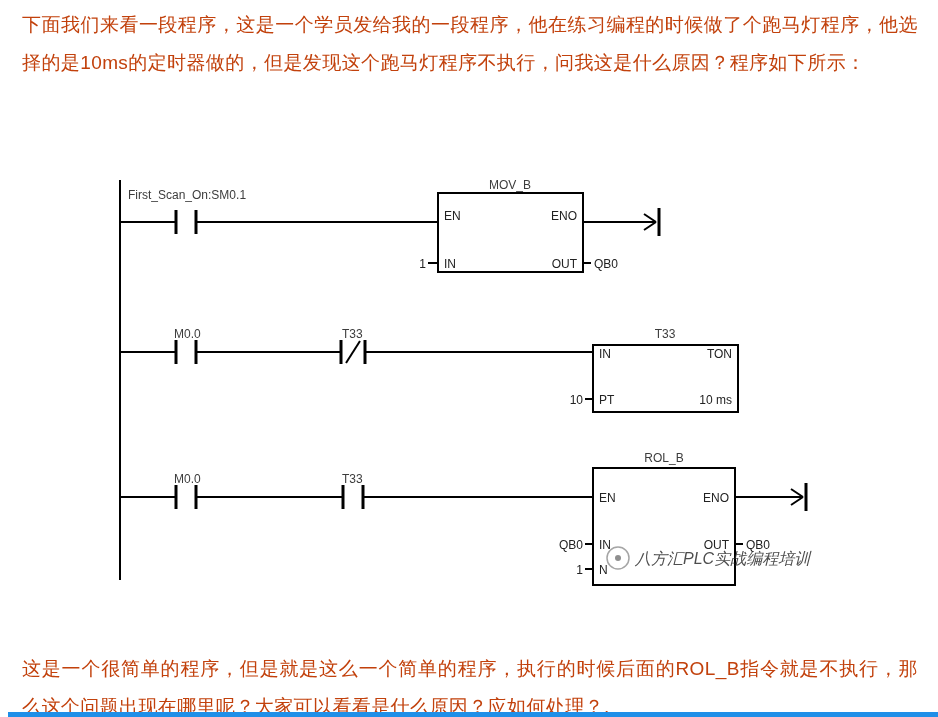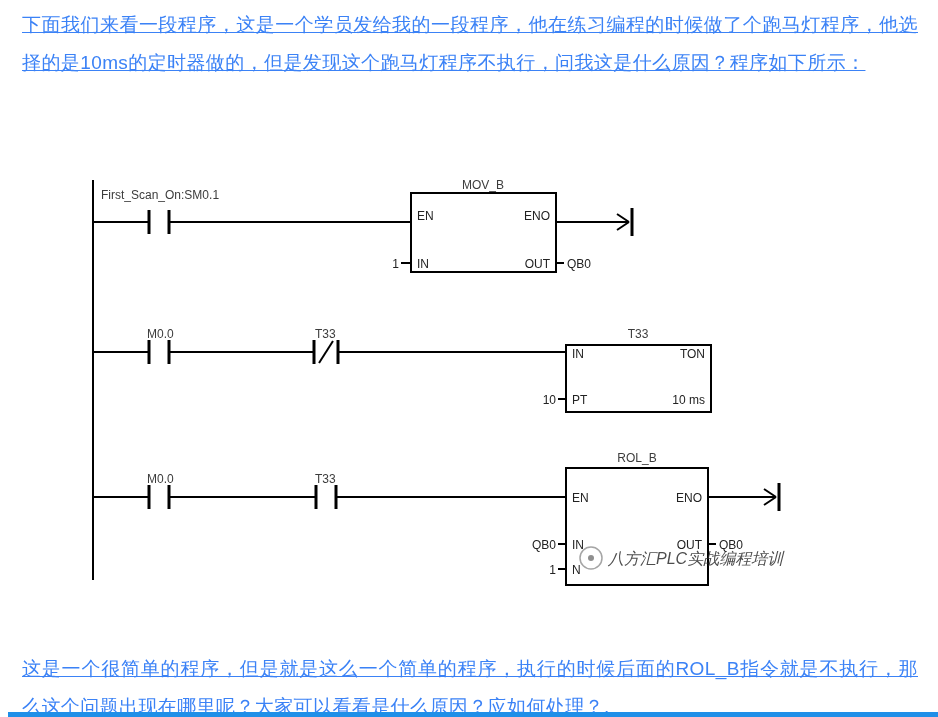--- a/index.html
+++ b/index.html
@@ -12,29 +12,28 @@
     background: #ffffff;
     overflow: hidden;
   }
   .para {
     position: absolute;
     left: 22px;
     right: 20px;
     font-size: 19px;
     line-height: 38px;
     letter-spacing: 0.4px;
-    color: #3b82f6;
+    color: #c2410c;
     text-align: justify;
-    text-decoration: underline;
   }
   .para.intro { top: 6px; }
   .para.closing { top: 650px; }
   .diagram {
     position: absolute;
-    left: 81px;
+    left: 108px;
     top: 170px;
     width: 745px;
     height: 445px;
     text-decoration: underline;
   }
   svg text {
     font-family: "Liberation Sans", sans-serif;
     font-size: 12px;
     fill: #2e2e2e;
   }

